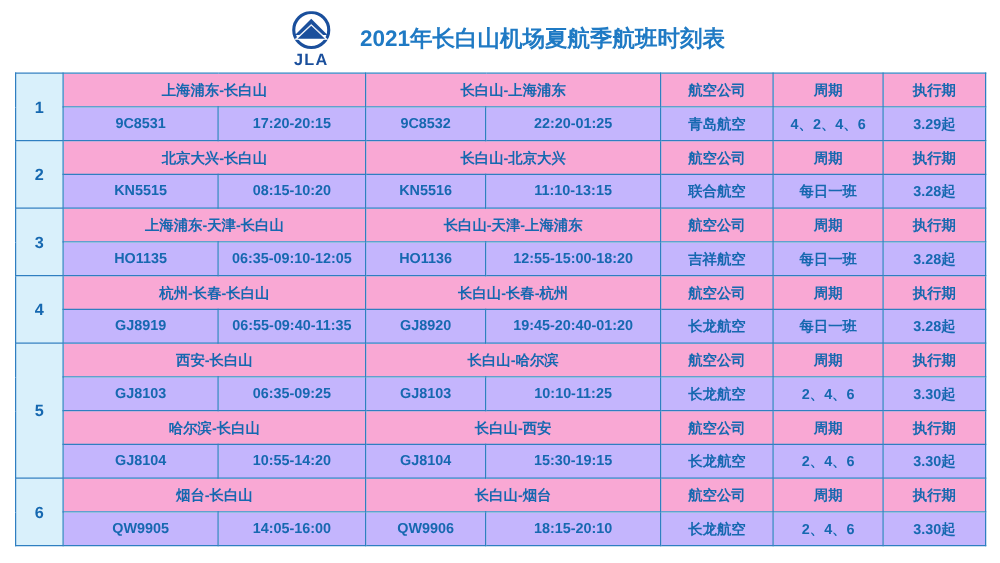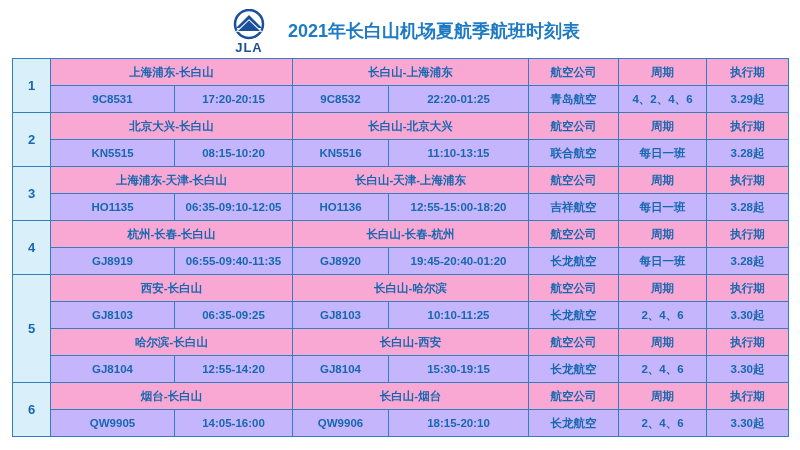--- a/index.html
+++ b/index.html
@@ -215,21 +215,21 @@
         </tr>
         <tr class="head">
           <td colspan="2">哈尔滨-长白山</td>
           <td colspan="2">长白山-西安</td>
           <td>航空公司</td>
           <td>周期</td>
           <td>执行期</td>
         </tr>
         <tr class="data">
           <td>GJ8104</td>
-          <td>12:55-14:20</td>
+          <td>10:55-14:20</td>
           <td>GJ8104</td>
           <td>15:30-19:15</td>
           <td>长龙航空</td>
           <td>2、4、6</td>
           <td>3.30起</td>
         </tr>
 
         <tr class="head">
           <td class="idx shade" rowspan="2">6</td>
           <td colspan="2">烟台-长白山</td>

